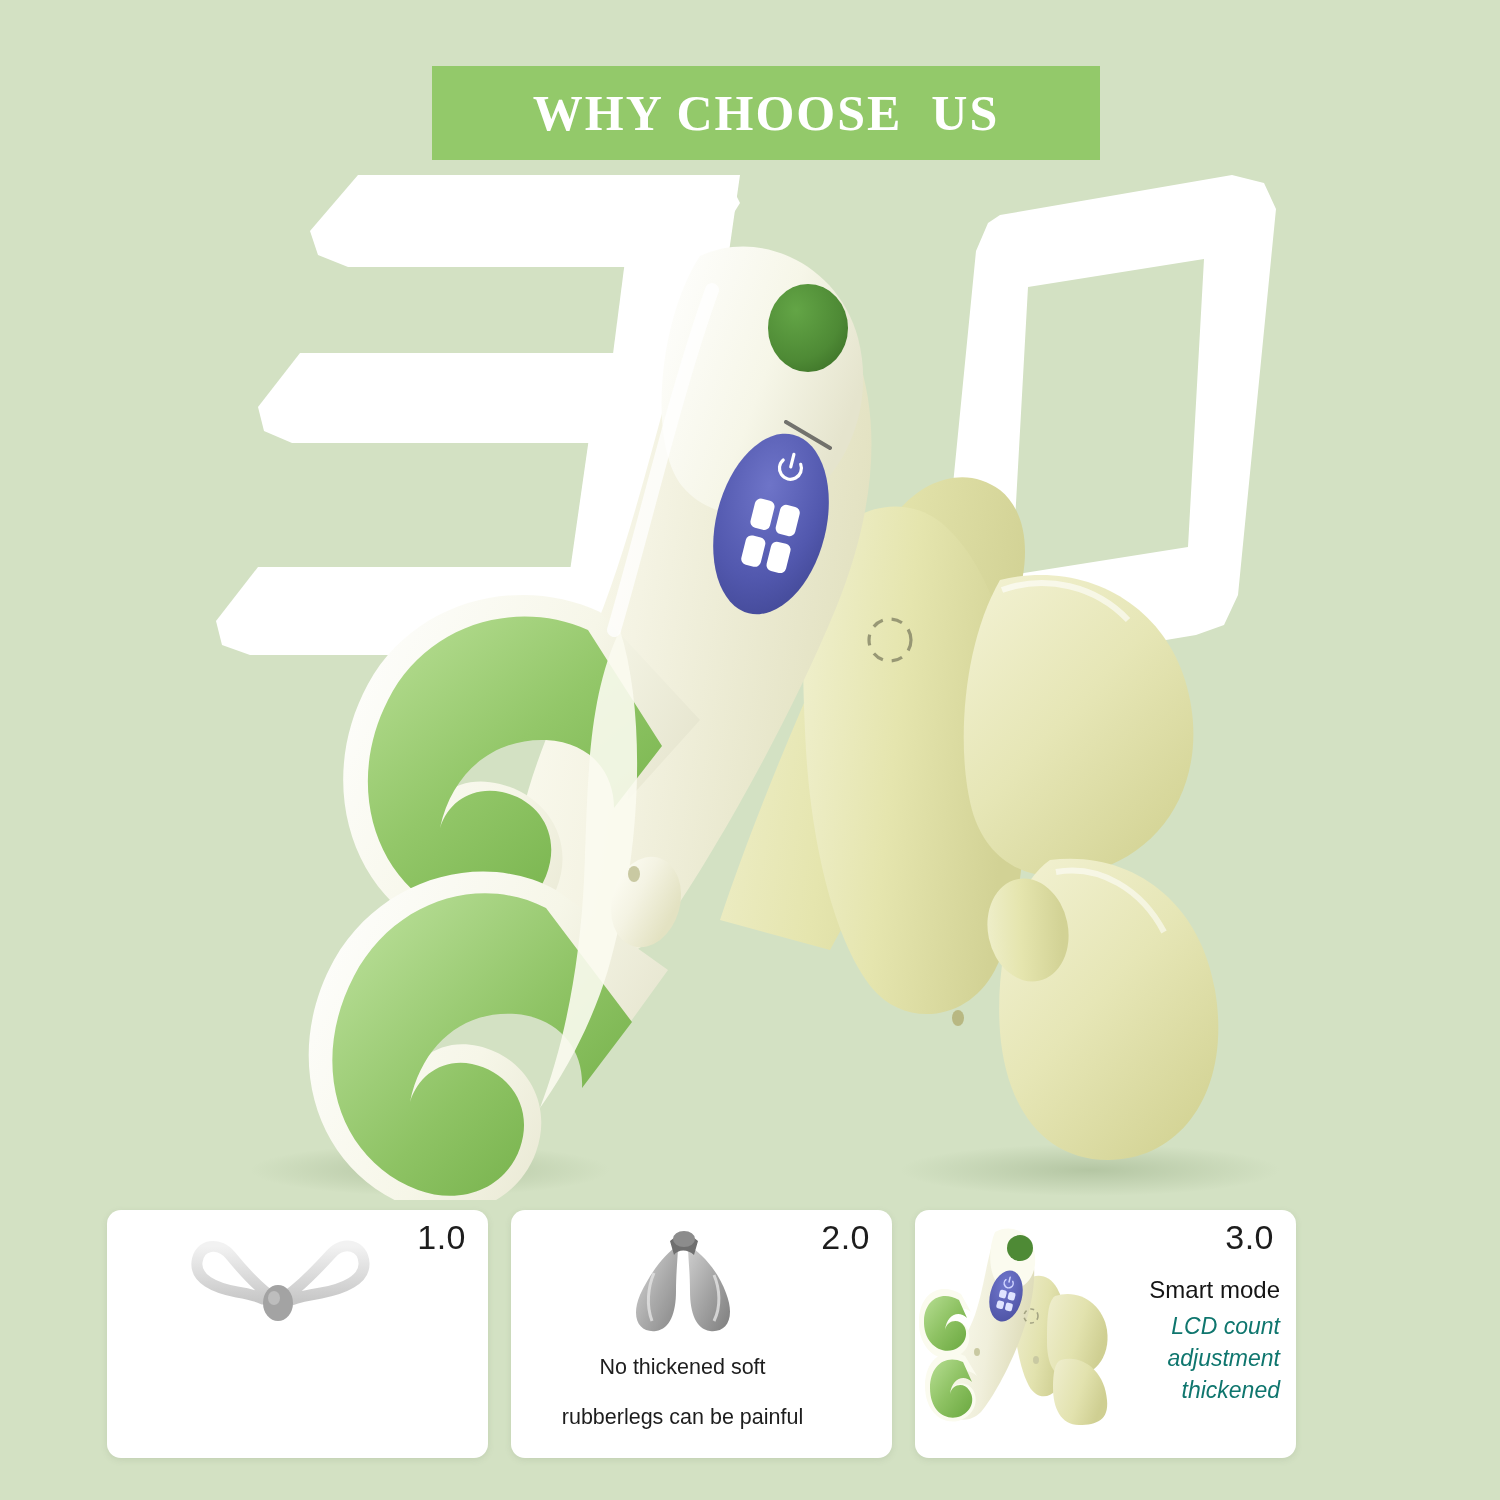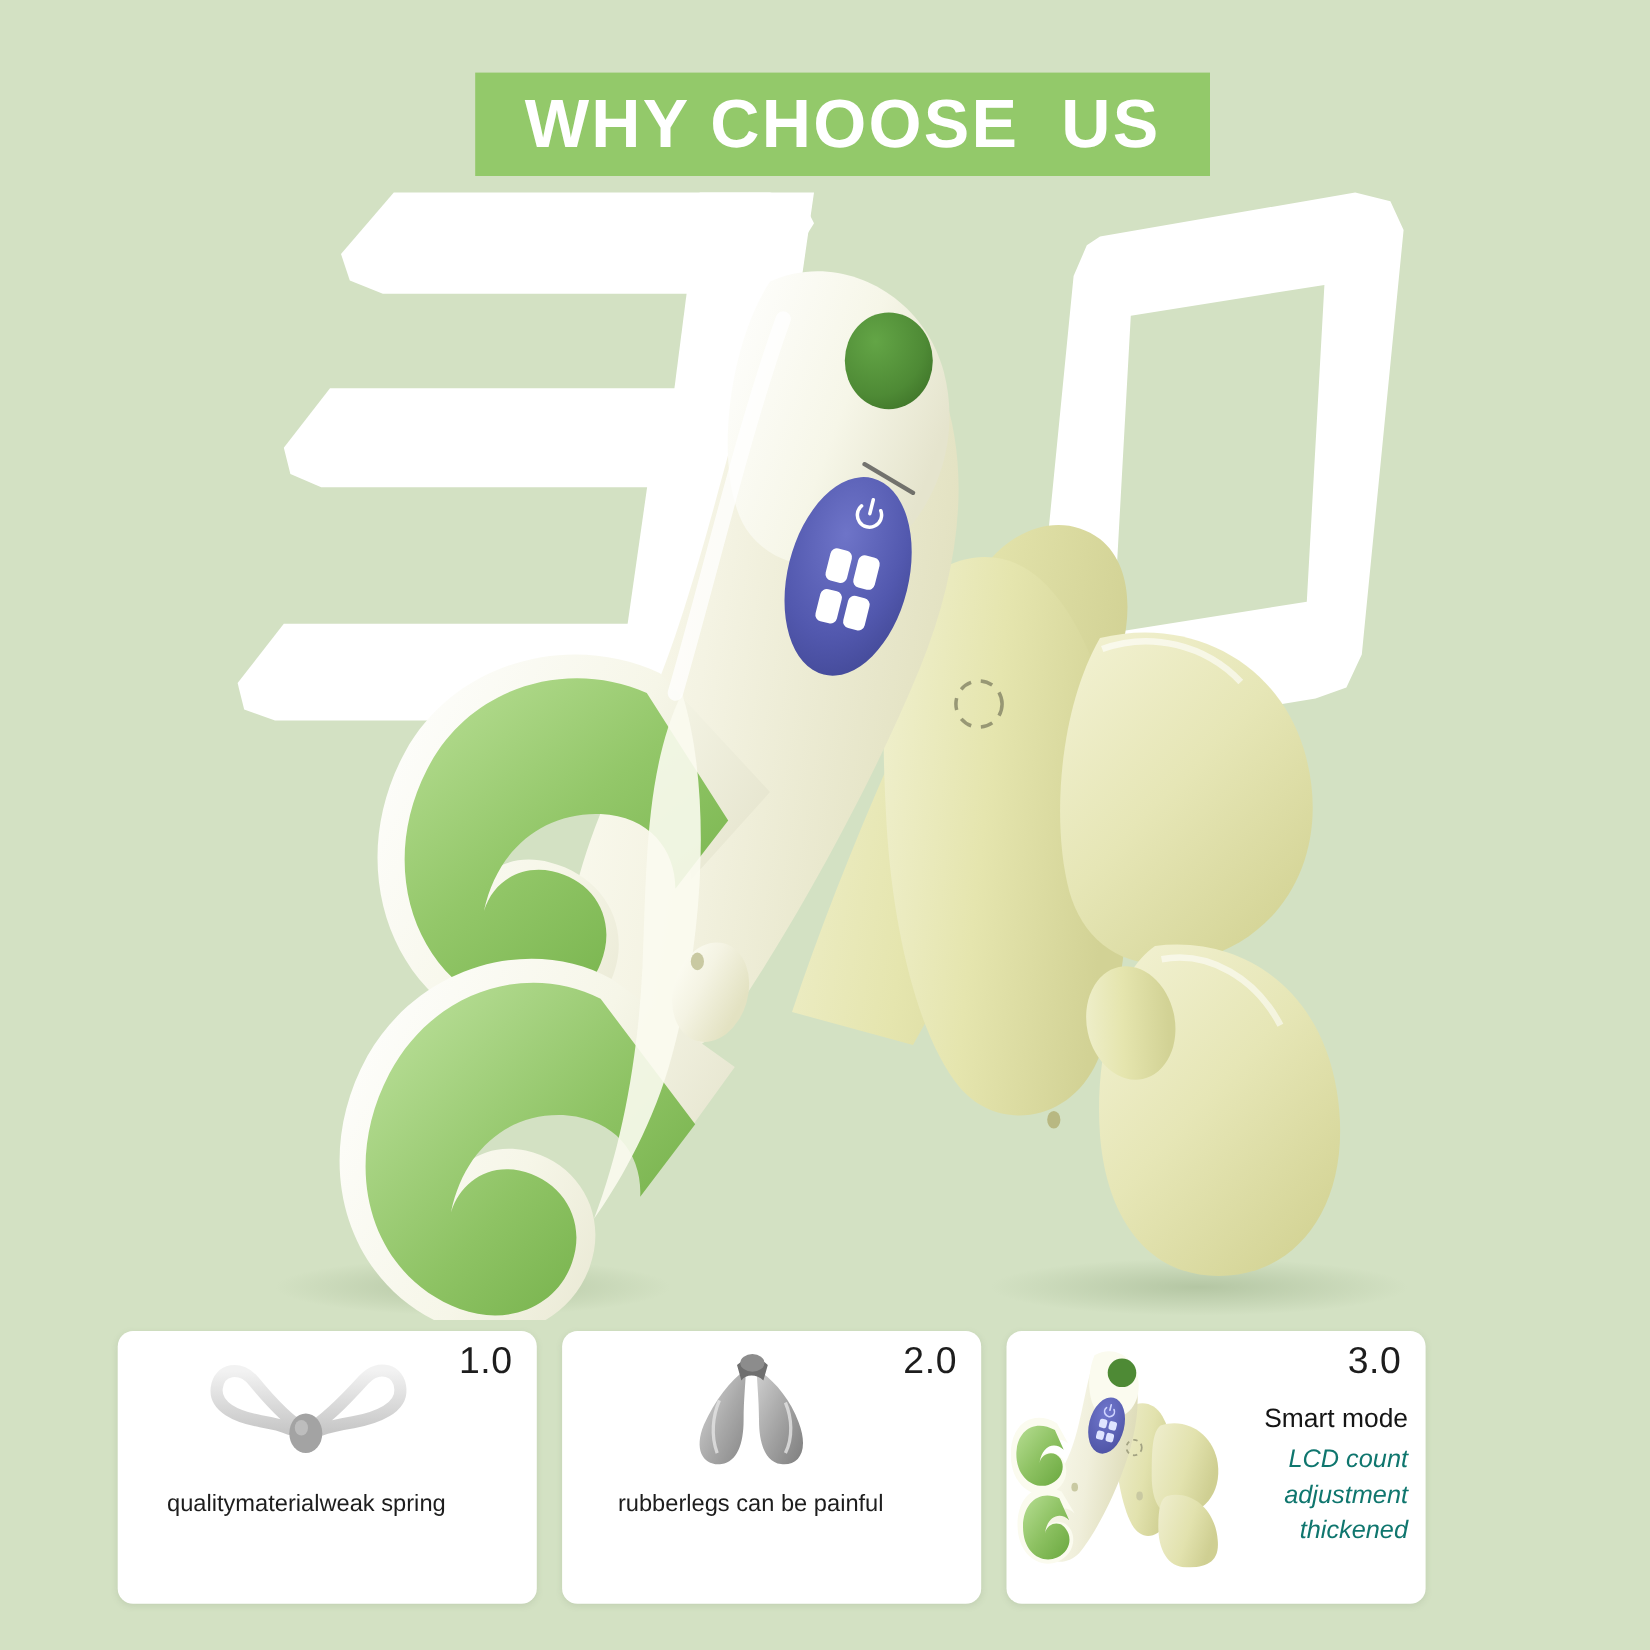--- a/index.html
+++ b/index.html
@@ -16,24 +16,25 @@
     position: absolute;
     left: 432px; top: 66px;
     width: 668px; height: 94px;
     background: #93c96a;
     display: flex;
     align-items: center;
     justify-content: center;
   }
   .banner-text {
     color: #ffffff;
-    font-size: 62px;
+    font-size: 50px;
     font-weight: bold;
     letter-spacing: 2px;
     white-space: pre;
+    font-family: Liberation Serif, serif;
   }
 
   
   .watermark {
     position: absolute;
     left: 0; top: 155px;
     width: 1500px; height: 540px;
     pointer-events: none;
   }
   .wm-svg { display:block; width:1500px; height:540px; }
@@ -330,21 +331,20 @@
             <stop offset="100%" stop-color="#c7c7c7"></stop>
           </linearGradient>
         </defs>
         <path d="M107 67 C 92 58, 78 44, 60 22 C 48 7, 28 10, 26 28 C 24 45, 44 54, 66 58 C 78 60, 86 62, 92 65" stroke="url(#wire1)" stroke-width="11" fill="none" stroke-linecap="round"></path>
         <path d="M108 67 C 124 58, 140 42, 160 20 C 173 6, 192 11, 193 29 C 194 46, 172 55, 150 59 C 138 61, 128 63, 120 66" stroke="url(#wire1)" stroke-width="11" fill="none" stroke-linecap="round"></path>
         <ellipse cx="107" cy="69" rx="15" ry="18" fill="#a3a3a3"></ellipse>
         <ellipse cx="103" cy="64" rx="6" ry="7" fill="#bdbdbd"></ellipse>
       </svg>
     </div>
     <div class="card-caption">
-      <span class="ln">qualitymaterialweak spring</span>
     </div>
   </div>
 
   <div class="card">
     <span class="card-version">2.0</span>
     <div class="card-icon">
       <svg width="150" height="110" viewBox="0 0 150 110" xmlns="http://www.w3.org/2000/svg">
         <defs>
           <linearGradient id="pl1" x1="0" y1="0" x2="1" y2="1">
             <stop offset="0%" stop-color="#d9d9d9"></stop>
@@ -359,20 +359,21 @@
         </defs>
         <path d="M70 16 C 56 26, 42 44, 32 66 C 22 90, 32 104, 48 102 C 62 100, 68 84, 68 62 C 68 42, 70 28, 70 16 Z" fill="url(#pl1)"></path>
         <path d="M80 16 C 94 24, 110 42, 118 64 C 128 90, 118 104, 102 102 C 88 100, 82 84, 82 62 C 82 42, 80 28, 80 16 Z" fill="url(#pl2)"></path>
         <path d="M62 12 C 70 4, 82 4, 90 12 L 86 26 C 80 20, 70 20, 66 26 Z" fill="#6f6f6f"></path>
         <ellipse cx="76" cy="10" rx="11" ry="8" fill="#8c8c8c"></ellipse>
         <path d="M46 44 C 40 58, 38 76, 44 92" stroke="#e4e4e4" stroke-width="3" fill="none" opacity="0.8"></path>
         <path d="M106 46 C 112 60, 113 78, 106 92" stroke="#e4e4e4" stroke-width="3" fill="none" opacity="0.8"></path>
       </svg>
     </div>
     <div class="card-caption">
+      <span class="ln">No thickened soft</span>
       <span class="ln">rubberlegs can be painful</span>
     </div>
   </div>
 
   <div class="card">
     <span class="card-version">3.0</span>
     <div class="card3-icon">
       <svg width="200" height="205" viewBox="0 0 200 205" xmlns="http://www.w3.org/2000/svg">
         <defs>
           <linearGradient id="c3body" x1="0" y1="0" x2="1" y2="0.3">

